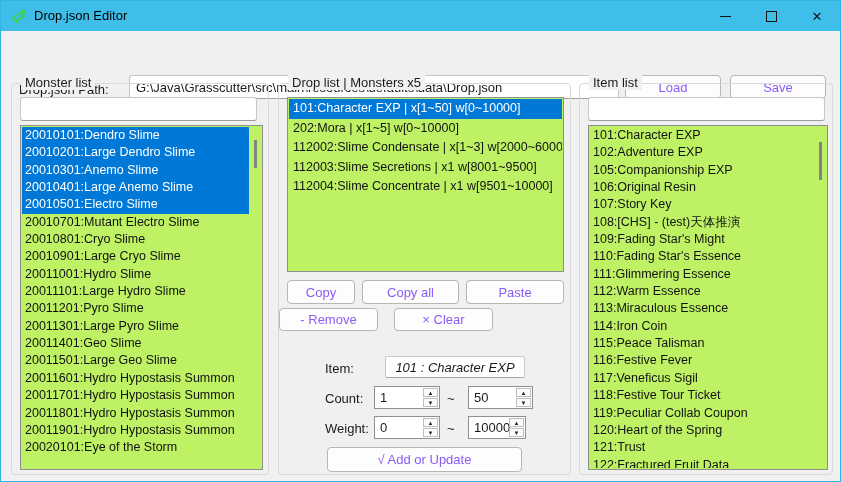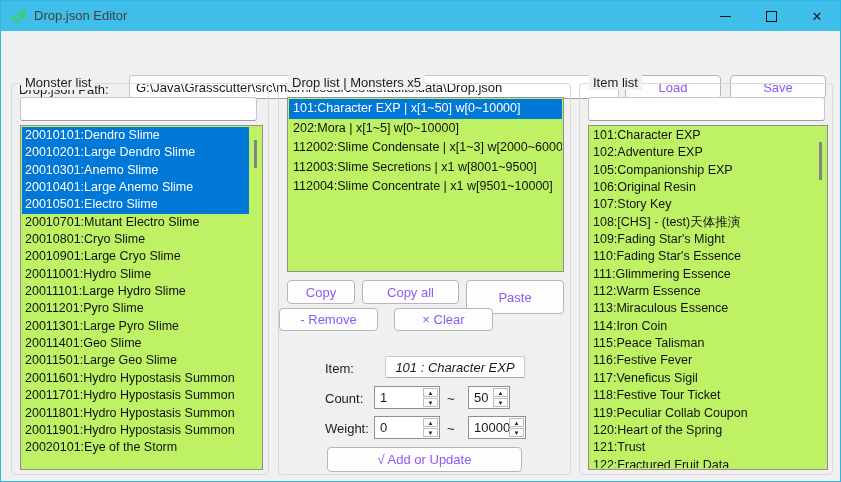--- a/index.html
+++ b/index.html
@@ -1,20 +1,20 @@
 <!DOCTYPE html>
 <html><head>
 <meta charset="utf-8">
 <style>
   html,body{margin:0;padding:0;width:841px;height:482px;overflow:hidden;
     font-family:"Liberation Sans",sans-serif;-webkit-font-smoothing:antialiased;}
   .window{position:absolute;inset:0;width:839px;height:480px;border:1px solid #2fb6e2;background:#f0f0f0;}
   .titlebar{position:absolute;left:0;top:0;right:0;height:30px;background:#3ebee8;}
   .app-icon{position:absolute;left:9px;top:6px;width:18px;height:18px;}
-  .title{position:absolute;left:33px;top:7px;font-size:13px;color:#404040;}
+  .title{position:absolute;left:33px;top:7px;font-size:13px;color:#000000;}
   .winbtns{position:absolute;right:0;top:0;height:30px;display:flex;}
   .winbtn{width:46px;height:30px;display:flex;align-items:center;justify-content:center;color:#151515;}
   .min-glyph{display:block;width:11px;height:0;border-bottom:1.4px solid #151515;}
   .max-glyph{display:block;width:9px;height:9px;border:1.3px solid #151515;}
   .close-glyph{font-size:13px;line-height:13px;}
   .content{position:absolute;left:0;top:30px;right:0;bottom:0;}
   .lbl{position:absolute;font-size:13px;color:#1b1b1b;white-space:nowrap;}
   .textbox{position:absolute;background:#fff;border:1px solid #c6c6c6;border-bottom-color:#9f9f9f;
     border-radius:3px;font-family:"Liberation Sans",sans-serif;font-size:13px;color:#1b1b1b;
     padding:0 6px;box-sizing:border-box;outline:none;}
@@ -111,37 +111,37 @@
             <div class="li sel">101:Character EXP | x[1~50] w[0~10000]</div>
             <div class="li">202:Mora | x[1~5] w[0~10000]</div>
             <div class="li">112002:Slime Condensate | x[1~3] w[2000~6000]</div>
             <div class="li">112003:Slime Secretions | x1 w[8001~9500]</div>
             <div class="li">112004:Slime Concentrate | x1 w[9501~10000]</div>
           </div>
       </div>
 
       <div class="btn" style="left:8px;top:196px;width:68px;height:24px;">Copy</div>
       <div class="btn" style="left:83px;top:196px;width:97px;height:24px;">Copy all</div>
-      <div class="btn" style="left:187px;top:196px;width:98px;height:34px;">Paste</div>
+      <div class="btn" style="left:187px;top:196px;width:98px;height:24px;">Paste</div>
       <div class="btn" style="left:0;top:224px;width:99px;height:23px;">- Remove</div>
       <div class="btn" style="left:115px;top:224px;width:99px;height:23px;">× Clear</div>
 
       <span class="lbl" style="left:46px;top:277px;">Item:</span>
       <div class="valuebox" style="left:106px;top:272px;width:140px;height:22px;">101 : Character EXP</div>
 
       <span class="lbl" style="left:46px;top:307px;">Count:</span>
       <div class="spin" style="left:95px;top:302px;width:66px;height:23px;">
         <span class="val">1</span>
         <span class="arrows">
           <span class="arrowbtn">▲</span>
           <span class="arrowbtn">▼</span>
         </span>
       </div>
       <span class="tilde" style="left:168px;top:307px;">~</span>
-      <div class="spin" style="left:189px;top:302px;width:42px;height:23px;">
+      <div class="spin" style="left:189px;top:302px;width:65px;height:23px;">
         <span class="val">50</span>
         <span class="arrows">
           <span class="arrowbtn">▲</span>
           <span class="arrowbtn">▼</span>
         </span>
       </div>
 
       <span class="lbl" style="left:46px;top:337px;">Weight:</span>
       <div class="spin" style="left:95px;top:332px;width:66px;height:23px;">
         <span class="val">0</span>

